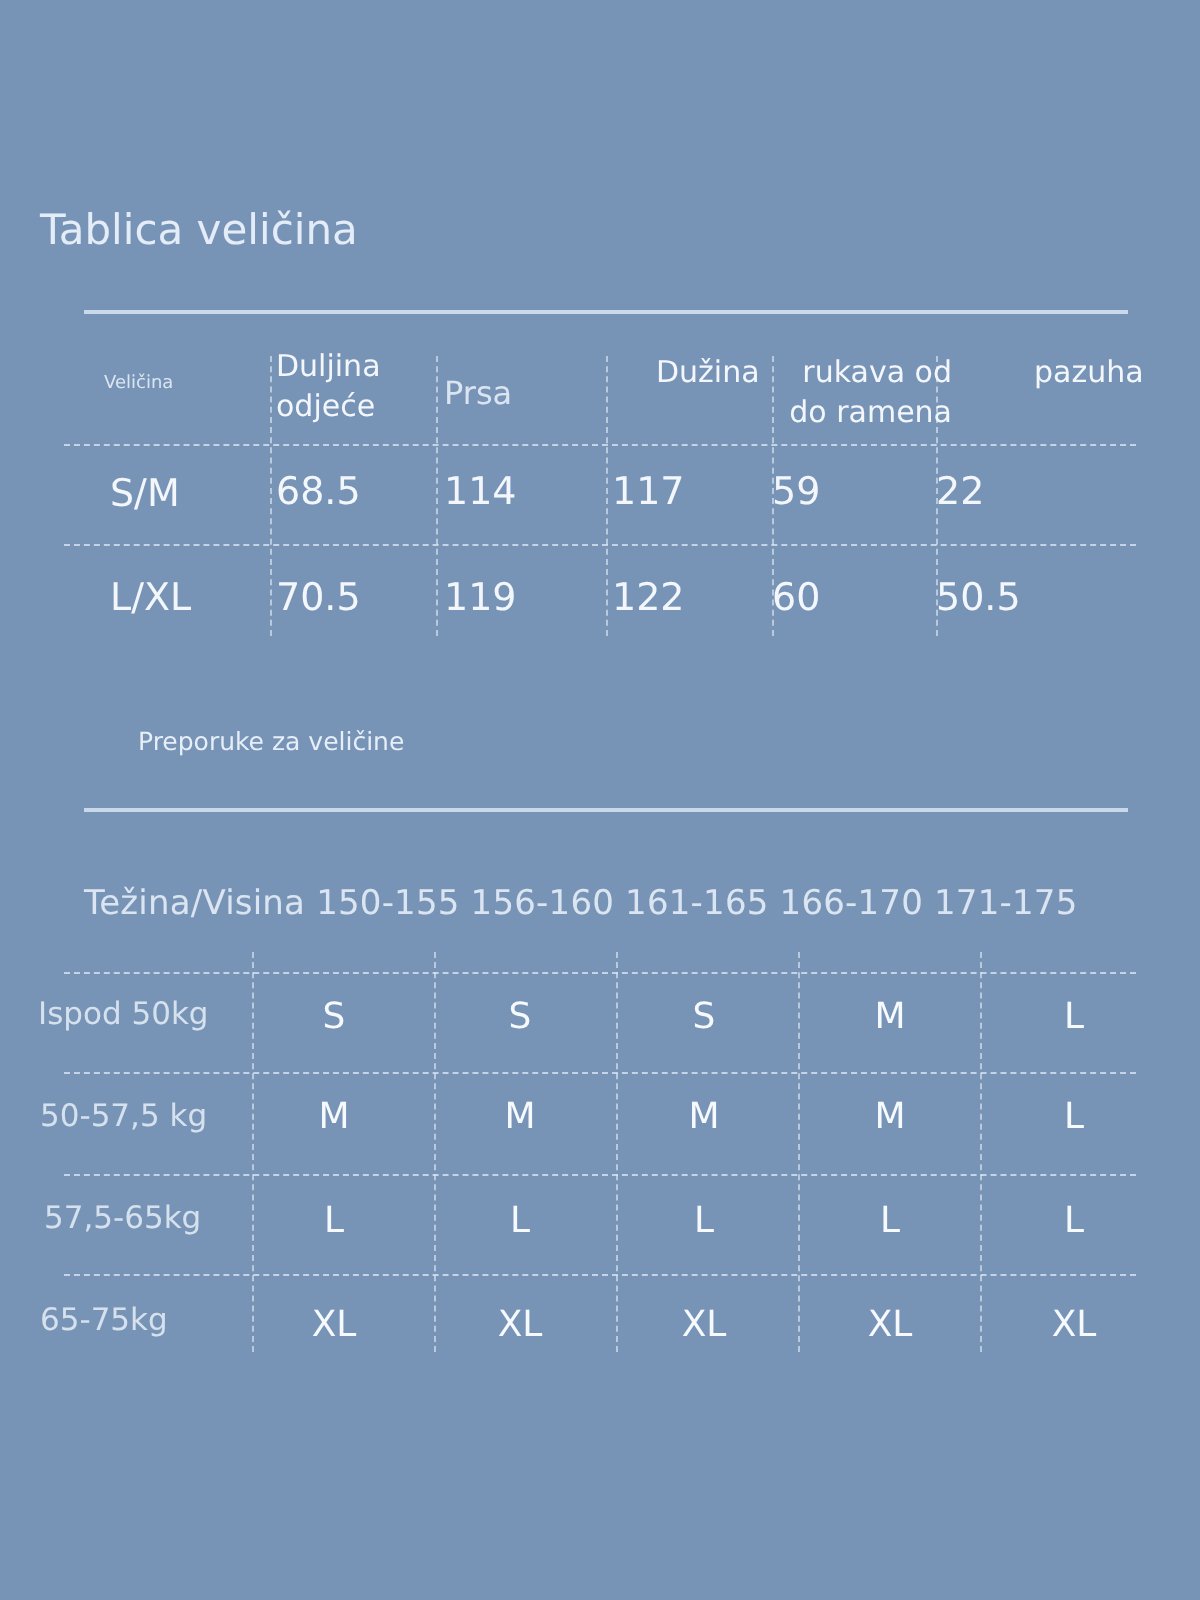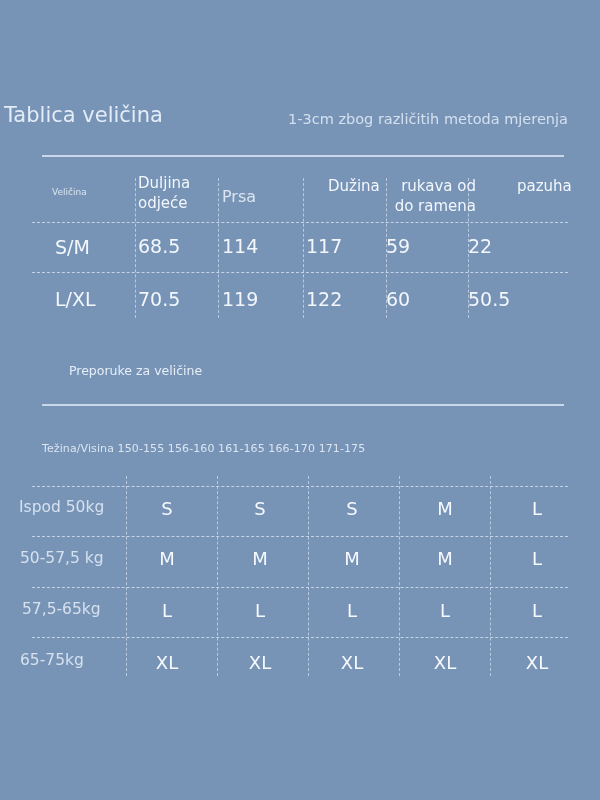--- a/index.html
+++ b/index.html
@@ -1,36 +1,35 @@
 <!DOCTYPE html>
 <html><head>
 <meta charset="utf-8">
 <style>
   html,body{margin:0;padding:0;}
   body{width:600px;height:800px;background:#7794b7;font-family:"DejaVu Sans",sans-serif;color:#e6eef8;position:relative;overflow:hidden;}
   .abs{position:absolute;}
-  .title{left:4px;top:103px;font-size:21px;color:#e3ecf7;}
+  .title{left:20px;top:103px;font-size:21px;color:#e3ecf7;}
   .note{left:288px;top:109px;font-size:14.5px;line-height:20px;color:#d4e0ee;}
   .hline{height:2px;background:#c9d8ea;}
   .t1 .cell{position:absolute;color:#f3f7fc;}
   .dashh{position:absolute;height:0;border-top:1px dashed rgba(230,238,248,0.7);}
   .dashv{position:absolute;width:0;border-left:1px dashed rgba(230,238,248,0.6);}
   .hdr{font-size:15px;line-height:20px;color:#e0e9f4;}
   .val{font-size:19px;}
   .sub{left:69px;top:363px;font-size:12.5px;color:#e6eef8;}
-  .hrow{left:42px;top:442px;font-size:11px;color:#dbe5f1;letter-spacing:0.1px;}
+  .hrow{left:42px;top:442px;font-size:17px;color:#dbe5f1;letter-spacing:0.1px;}
   .rl{position:absolute;font-size:15.5px;color:#d6e1ee;}
   .sz{position:absolute;font-size:18px;color:#f6f9fd;text-align:center;width:60px;}
 </style>
 </head>
 <body>
 
 <div class="abs title">Tablica veličina</div>
 <div class="abs note">
-  <div>1-3cm zbog različitih metoda mjerenja</div>
 </div>
 <div class="abs hline" style="left:42px;top:155px;width:522px;"></div>
 
 <div class="t1">
 
   <div class="dashv" style="left:135px;top:178px;height:140px;"></div>
   <div class="dashv" style="left:218px;top:178px;height:140px;"></div>
   <div class="dashv" style="left:303px;top:178px;height:140px;"></div>
   <div class="dashv" style="left:386px;top:178px;height:140px;"></div>
   <div class="dashv" style="left:468px;top:178px;height:140px;"></div>

